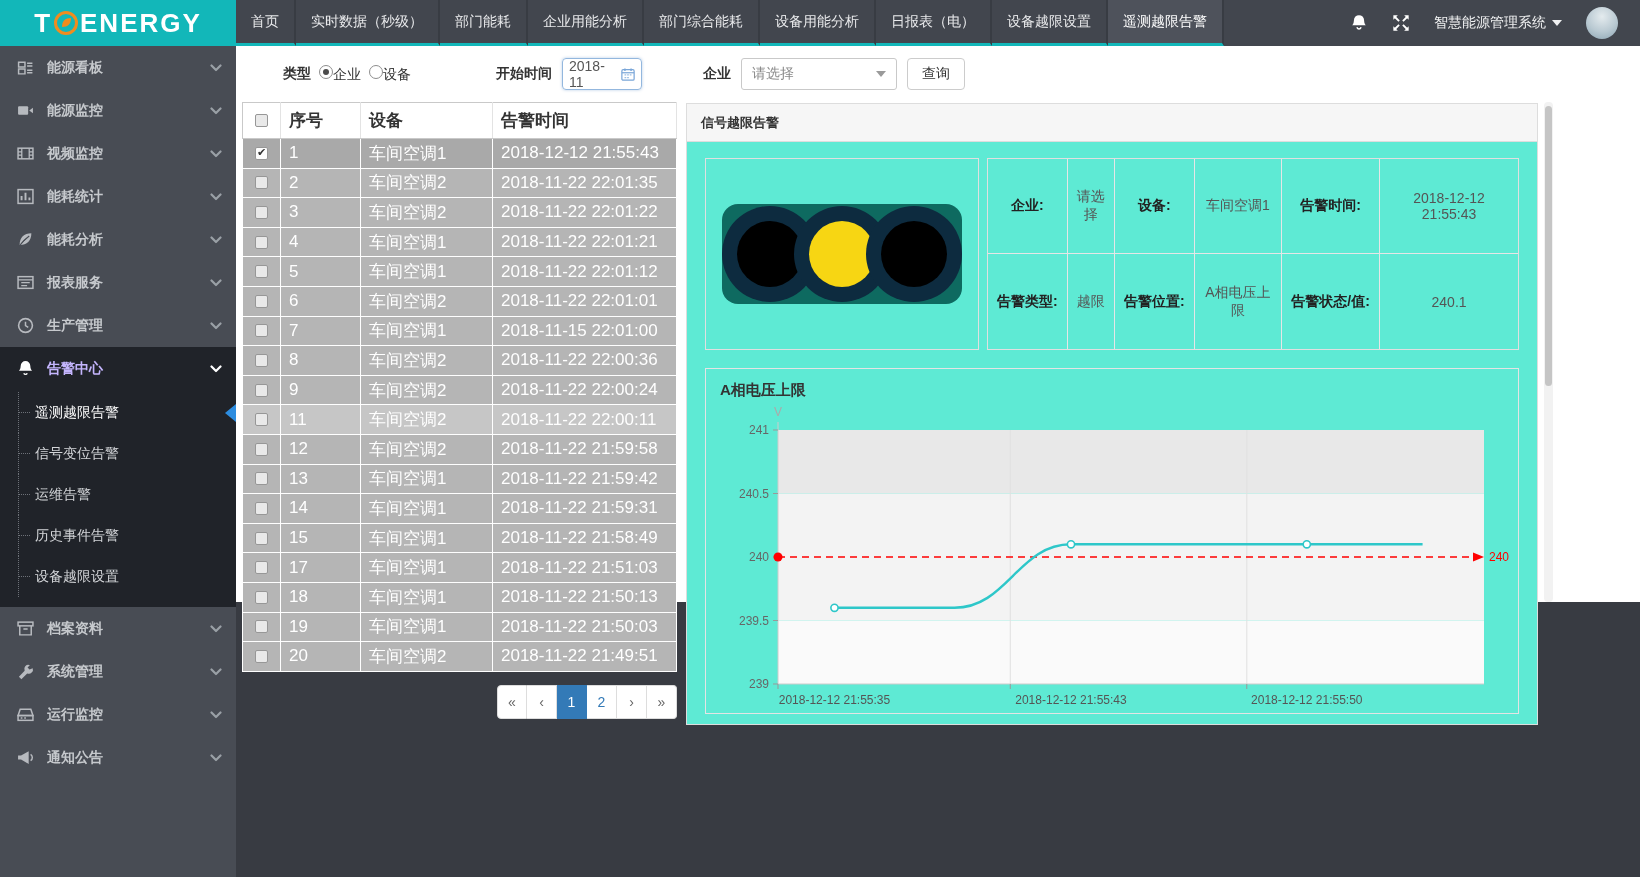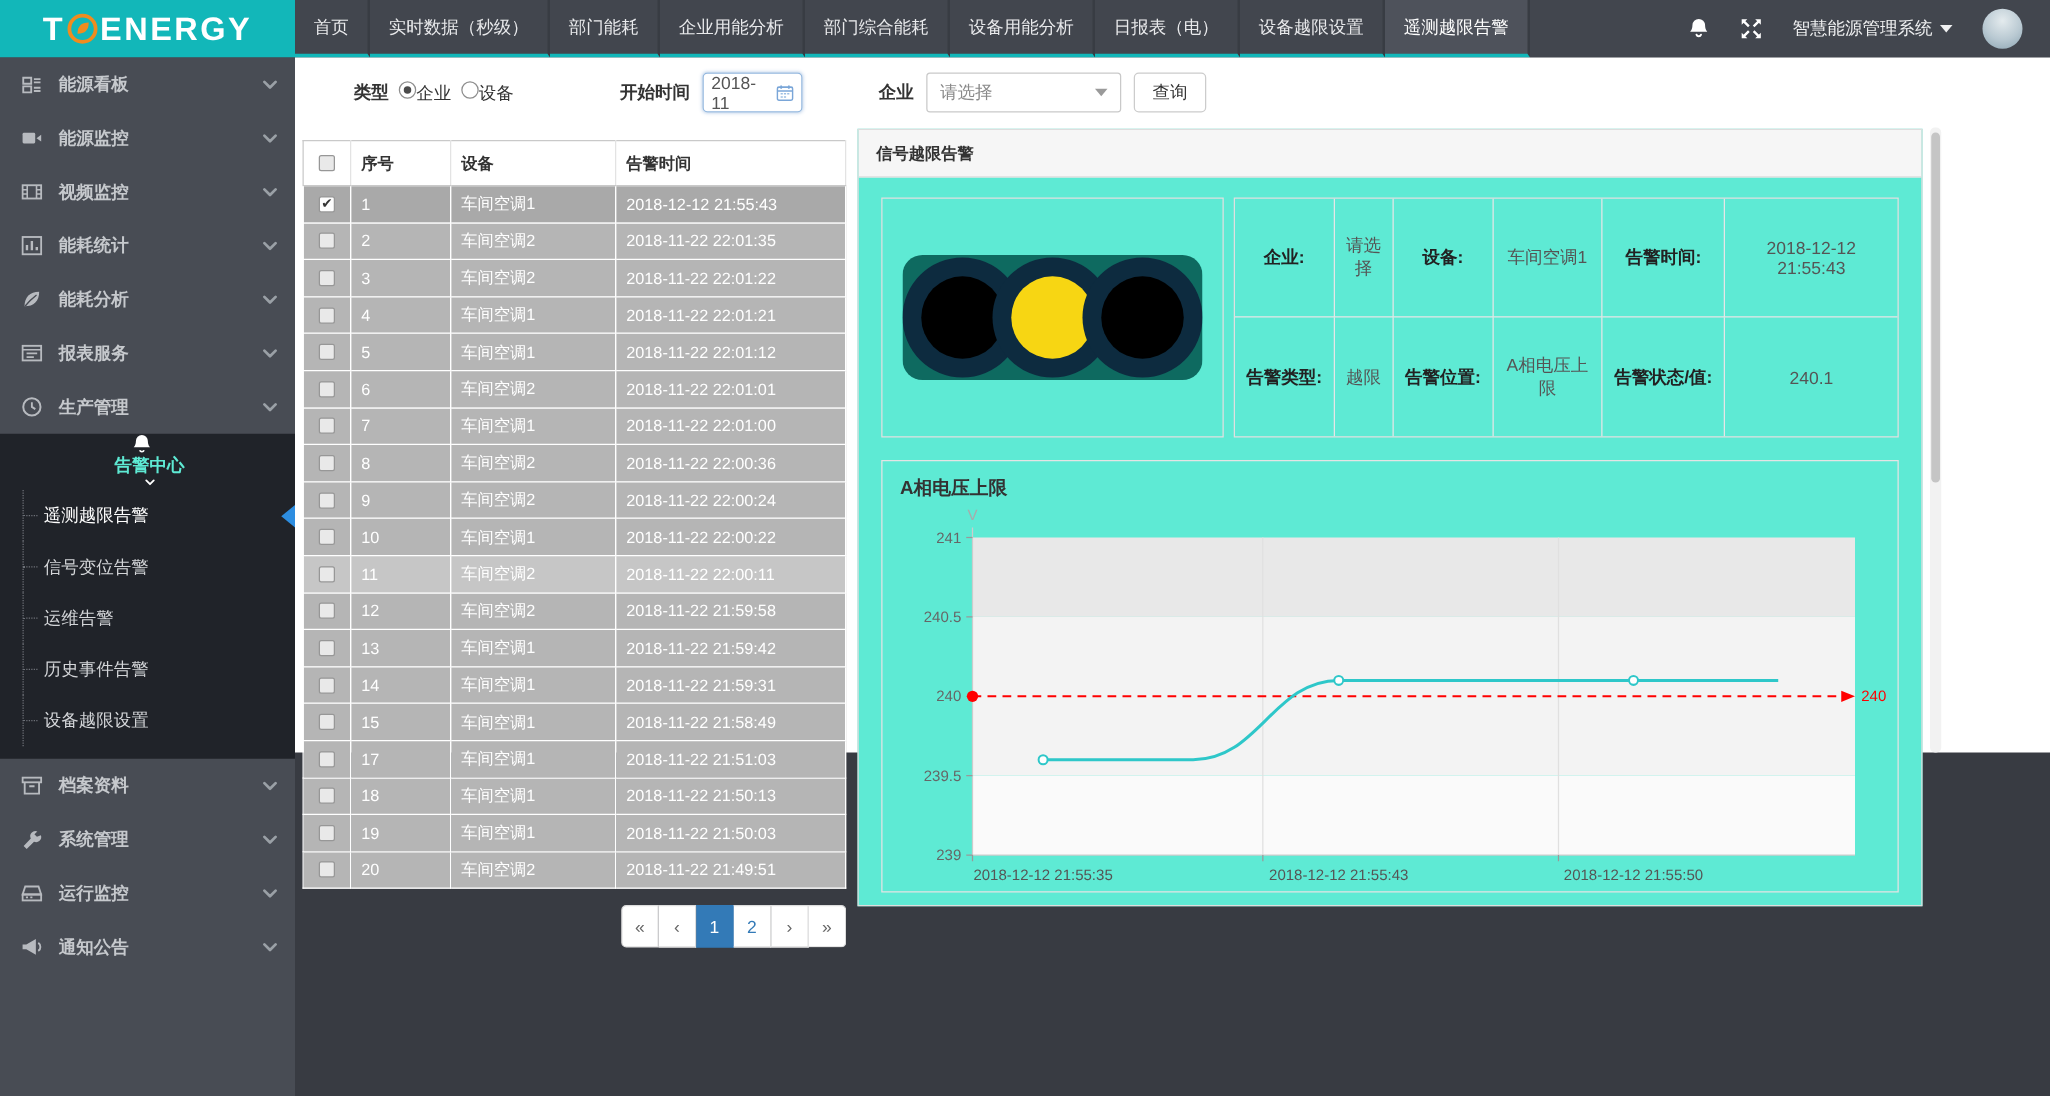--- a/index.html
+++ b/index.html
@@ -23,21 +23,21 @@
   .avatar { width:32px; height:32px; border-radius:50%; cursor:pointer;
     background:radial-gradient(circle at 50% 30%, #e4ebee 0%, #b9c9d2 55%, #8ba4b2 100%); }
 
   
   .sidebar { position:absolute; top:46px; left:0; bottom:0; width:236px; background:#484c54; overflow:hidden; }
   .side-item { display:flex; align-items:center; height:43px; padding:0 14px 0 17px; color:#c6c9cd; font-size:14px; cursor:pointer; }
   .side-item .s-icon { width:17px; height:17px; margin-right:13px; color:#b7babf; flex:none; }
   .side-item .s-label { flex:1;font-weight:bold; }
   .side-item .chev { width:12px; height:12px; color:#9aa0a6; }
   .side-group.open { background:#202329; }
-  .side-group.open > .side-item { color:#5eead4;flex-direction:column; }
+  .side-group.open > .side-item { color:#c4b5fd; }
   .side-group.open > .side-item .s-icon, .side-group.open > .side-item .chev { color:#fff; }
   .sub-list { padding:2px 0 10px 0; }
   .sub-item { position:relative; display:flex; align-items:center; height:41px; padding-left:35px; color:#d3d5d8; font-size:14px; cursor:pointer; }
   .sub-item::before { content:""; position:absolute; left:18px; top:0; bottom:0; border-left:1px dotted #6d7178; }
   .sub-item::after { content:""; position:absolute; left:18px; width:12px; border-top:1px dotted #6d7178; }
   .sub-item.active { color:#fff; }
   .sub-arrow { position:absolute; right:0; width:0; height:0; border-top:9px solid transparent; border-bottom:9px solid transparent; border-right:11px solid #2d8de0; }
 
   
   .content { position:absolute; left:236px; top:46px; width:1404px; height:556px; background:#fff; }
@@ -54,21 +54,21 @@
     display:flex; align-items:center; padding:0 6px; gap:5px; color:#555; font-size:14px; cursor:text; }
   .date-input svg { margin-left:auto; }
   .select { width:156px; height:32px; border:1px solid #c9c9c9; border-radius:3px; background:#fff; display:flex; align-items:center;
     padding:0 10px; color:#8a8a8a; font-size:14px; cursor:pointer; }
   .sel-caret { margin-left:auto; width:0; height:0; border-left:5px solid transparent; border-right:5px solid transparent; border-top:6px solid #9a9a9a; }
   .btn-query { margin-left:10px; height:32px; padding:0 14px; background:#fff; border:1px solid #ccc; border-radius:4px;
     font-size:14px; color:#333; cursor:pointer; font-family:inherit; }
 
   
   .left-col { position:absolute; left:6px; top:56px; width:435px; }
-  table.alarm { width:100%; border-collapse:collapse; table-layout:fixed; border:1px solid #c9c9c9; font-size:13px;margin-top:10px; }
+  table.alarm { width:100%; border-collapse:collapse; table-layout:fixed; border:1px solid #c9c9c9; font-size:17px; }
   table.alarm th { background:#fff; color:#333; text-align:left; font-weight:bold; height:36px; padding:0 8px;
     border-bottom:1px solid #c9c9c9; border-right:1px solid #e3e3e3; }
   table.alarm td { height:29.6px; padding:0 8px; color:#fff; background:#b5b5b5; border:1px solid #fff; }
   tr.sel-row td { background:#a9a9a9; }
   tr.hov-row td { background:#c6c6c6; }
   .cb { width:13px; height:13px; border:1px solid #979797; border-radius:2px; background:#e9e9e9; display:block; margin:0 auto;
     cursor:pointer; position:relative; }
   .cb.checked { background:#fdfdfd; }
   .cb.checked::after { content:"✔"; position:absolute; left:1px; top:-2px; font-size:11px; color:#333; }
 
@@ -402,45 +402,37 @@
               <td>6</td>
               <td>车间空调2</td>
               <td>2018-11-22 22:01:01</td>
             </tr>
             <tr class="">
               <td>
                 <span class="cb"></span>
               </td>
               <td>7</td>
               <td>车间空调1</td>
-              <td>2018-11-22 22:01:00</td>
+              <td>2018-11-15 22:01:00</td>
             </tr>
             <tr class="">
               <td>
                 <span class="cb"></span>
               </td>
               <td>8</td>
               <td>车间空调2</td>
               <td>2018-11-22 22:00:36</td>
             </tr>
             <tr class="">
               <td>
                 <span class="cb"></span>
               </td>
               <td>9</td>
               <td>车间空调2</td>
               <td>2018-11-22 22:00:24</td>
-            </tr>
-            <tr class="">
-              <td>
-                <span class="cb"></span>
-              </td>
-              <td>10</td>
-              <td>车间空调1</td>
-              <td>2018-11-22 22:00:22</td>
             </tr>
             <tr class=" hov-row">
               <td>
                 <span class="cb"></span>
               </td>
               <td>11</td>
               <td>车间空调2</td>
               <td>2018-11-22 22:00:11</td>
             </tr>
             <tr class="">

